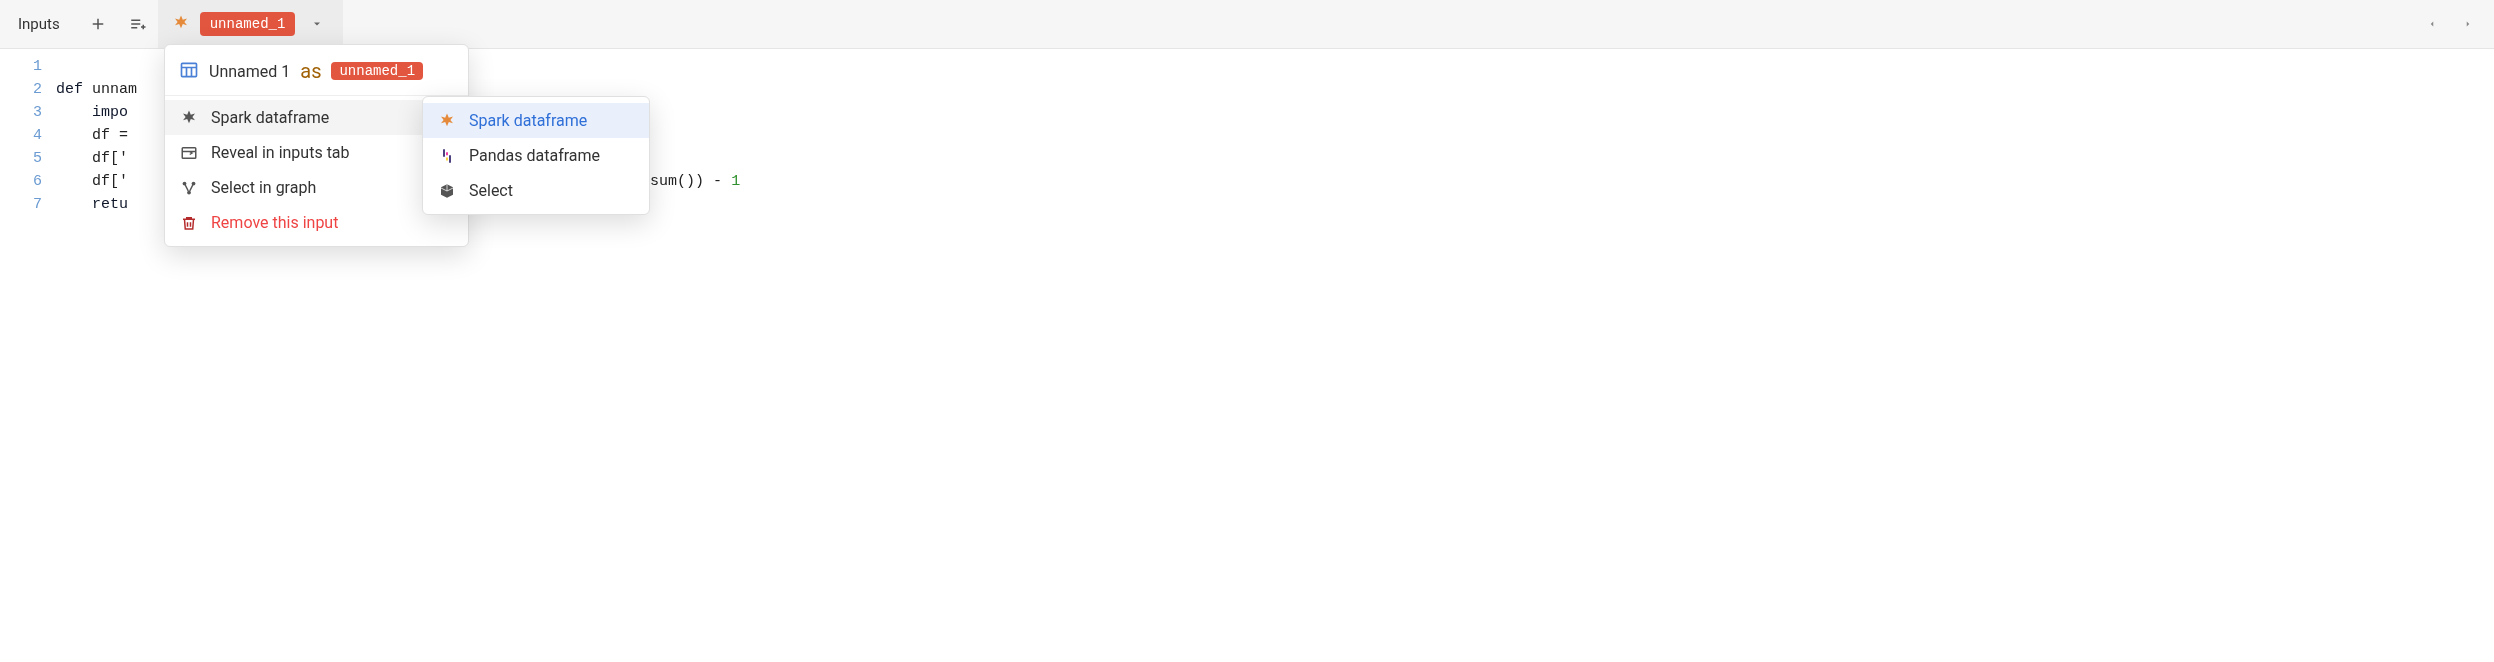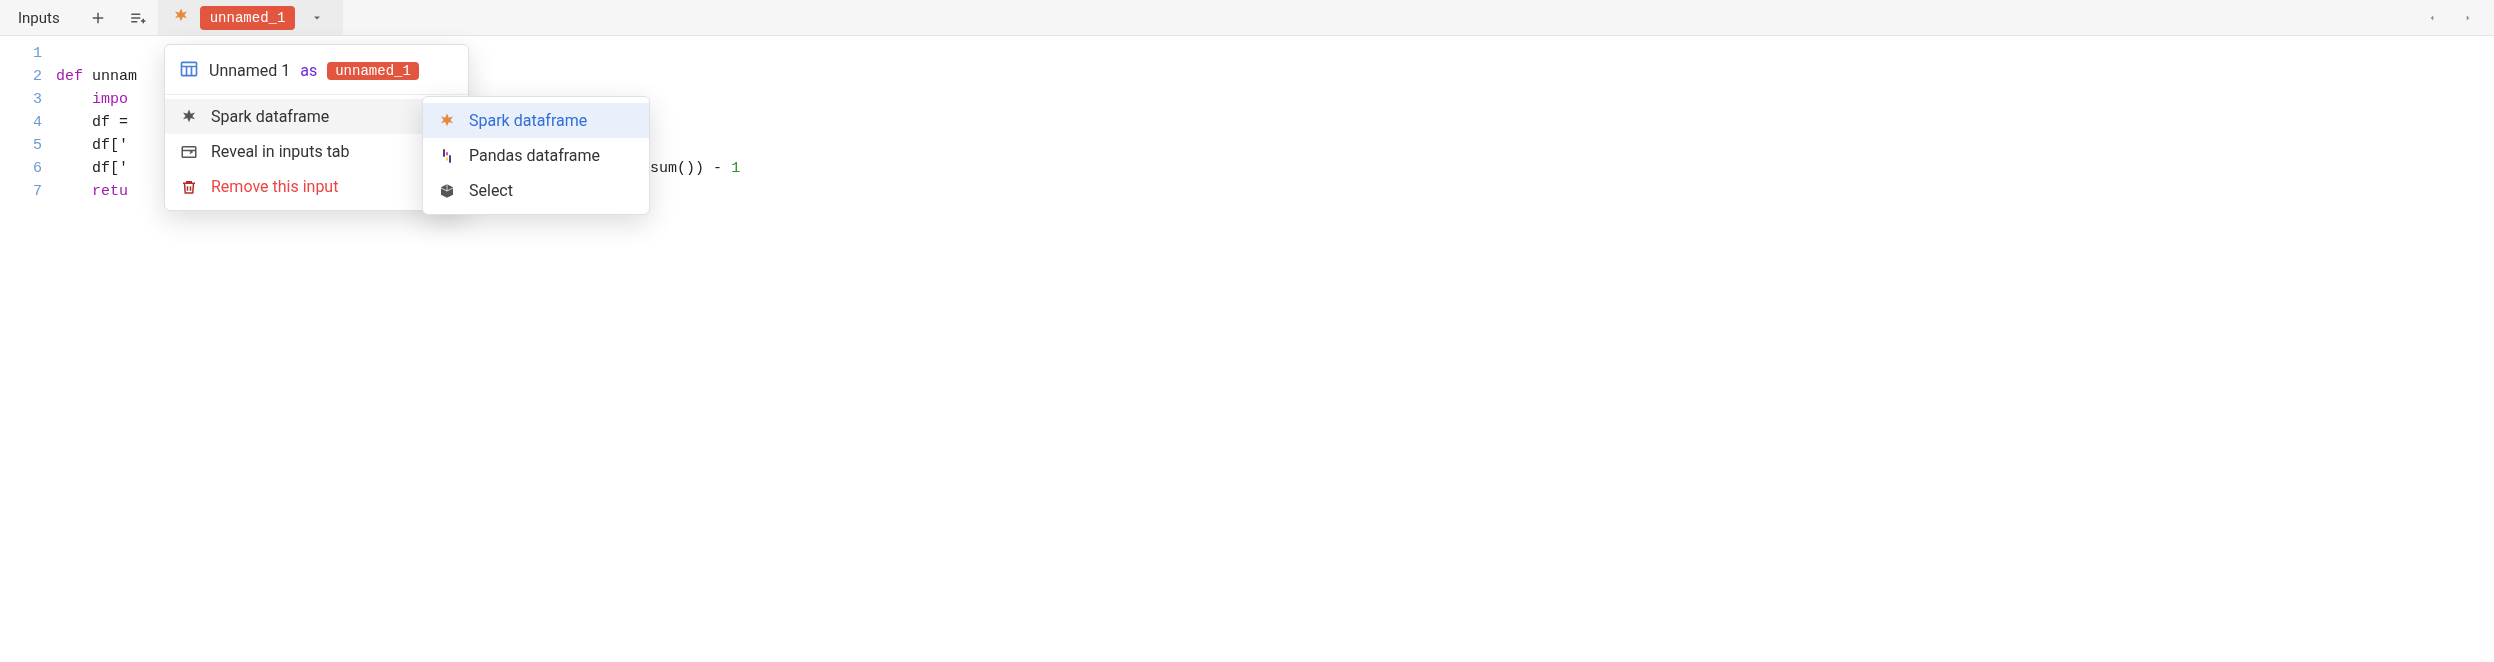--- a/index.html
+++ b/index.html
@@ -13,21 +13,21 @@
   background: #ffffff;
   color: #1b1b1b;
   width: 2494px;
   height: 662px;
   overflow: hidden;
   position: relative;
 }
 
 
 .toolbar {
-  height: 36px;
+  height: 49px;
   background: #f6f6f6;
   border-bottom: 1px solid #e5e5e5;
   display: flex;
   align-items: stretch;
   position: relative;
 }
 .toolbar-left {
   display: flex;
   align-items: stretch;
 }
@@ -105,21 +105,21 @@
   text-align: right;
   color: #6b9bd2;
   padding-right: 14px;
   user-select: none;
 }
 .gutter div { height: 23px; }
 .code {
   white-space: pre;
   color: #222;
 }
-.code .kw { color: #a21caf; }
+.code .kw { color: #0f172a; }
 .code .num { color: #2d8f2d; }
 
 
 .menu {
   position: absolute;
   background: #fff;
   border: 1px solid #e0e0e0;
   border-radius: 6px;
   box-shadow: 0 8px 28px rgba(0,0,0,0.14);
   padding: 6px 0;
@@ -135,22 +135,22 @@
   align-items: center;
   padding: 8px 14px;
   gap: 10px;
 }
 .menu-header .table-icon svg { width: 20px; height: 20px; }
 .menu-header-title {
   font-size: 16px;
   color: #333;
 }
 .menu-header-as {
-  color: #6d28d9;
-  font-size: 16px;
+  color: #a16207;
+  font-size: 20px;
 }
 .menu-header-alias {
   background: #e2553f;
   color: #fff;
   border-radius: 4px;
   padding: 1px 8px;
   font-family: Menlo, Consolas, "Courier New", monospace;
   font-size: 14px;
 }
 .menu-divider {
@@ -289,20 +289,31 @@
   <div class="menu-item">
     <span class="mi-icon">
       <svg viewBox="0 0 24 24">
           <rect x="3" y="5" width="18" height="14" rx="1" fill="none" stroke="currentColor" stroke-width="2"></rect>
           <path d="M3 10h18" stroke="currentColor" stroke-width="2"></path>
           <path d="M13 14l3-2-3-2" fill="none" stroke="currentColor" stroke-width="2"></path>
         </svg>
     </span>
     <span>Reveal in inputs tab</span>
   </div>
+  <div class="menu-item">
+    <span class="mi-icon">
+      <svg viewBox="0 0 24 24">
+          <circle cx="6" cy="6" r="2.5" fill="currentColor"></circle>
+          <circle cx="18" cy="6" r="2.5" fill="currentColor"></circle>
+          <circle cx="12" cy="18" r="2.5" fill="currentColor"></circle>
+          <path d="M7 8l4 8M17 8l-4 8" stroke="currentColor" stroke-width="2"></path>
+        </svg>
+    </span>
+    <span>Select in graph</span>
+  </div>
   <div class="menu-item danger">
     <span class="mi-icon">
       <svg viewBox="0 0 24 24">
           <path d="M4 7h16M9 7V5h6v2M6 7l1 13h10l1-13M10 11v6M14 11v6" fill="none" stroke="currentColor" stroke-width="2"></path>
         </svg>
     </span>
     <span>Remove this input</span>
   </div>
 </div>
 

